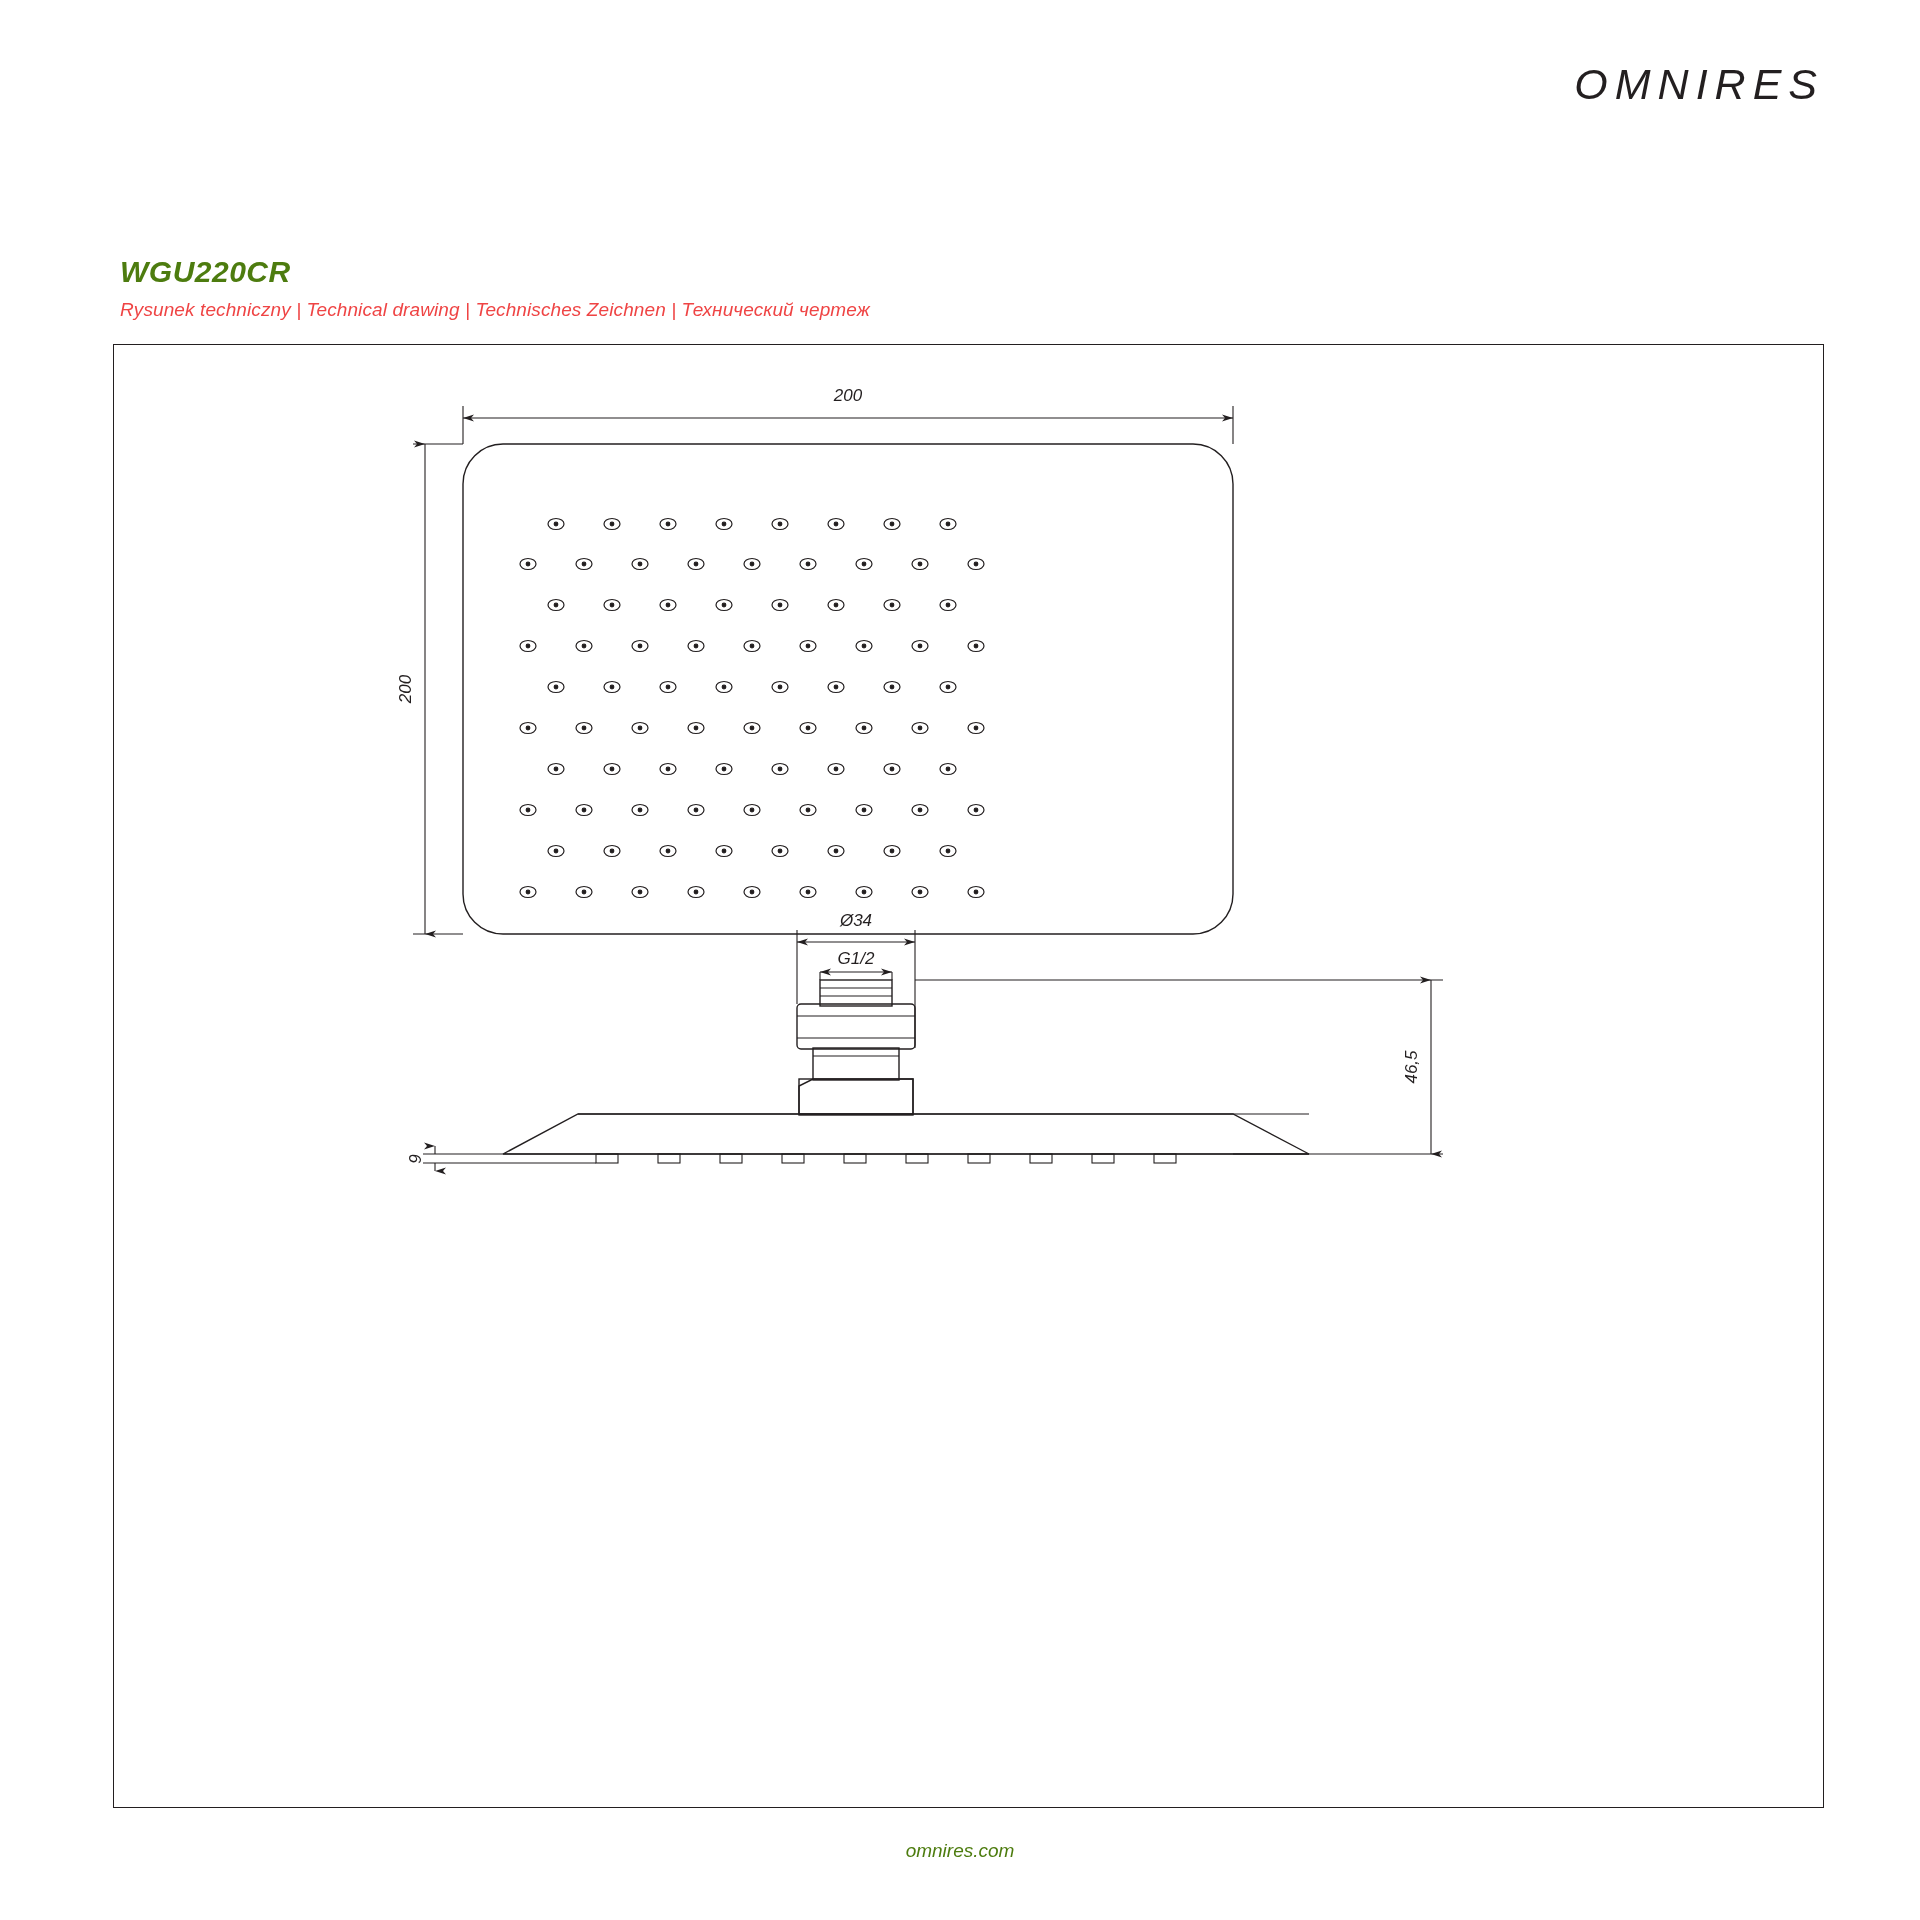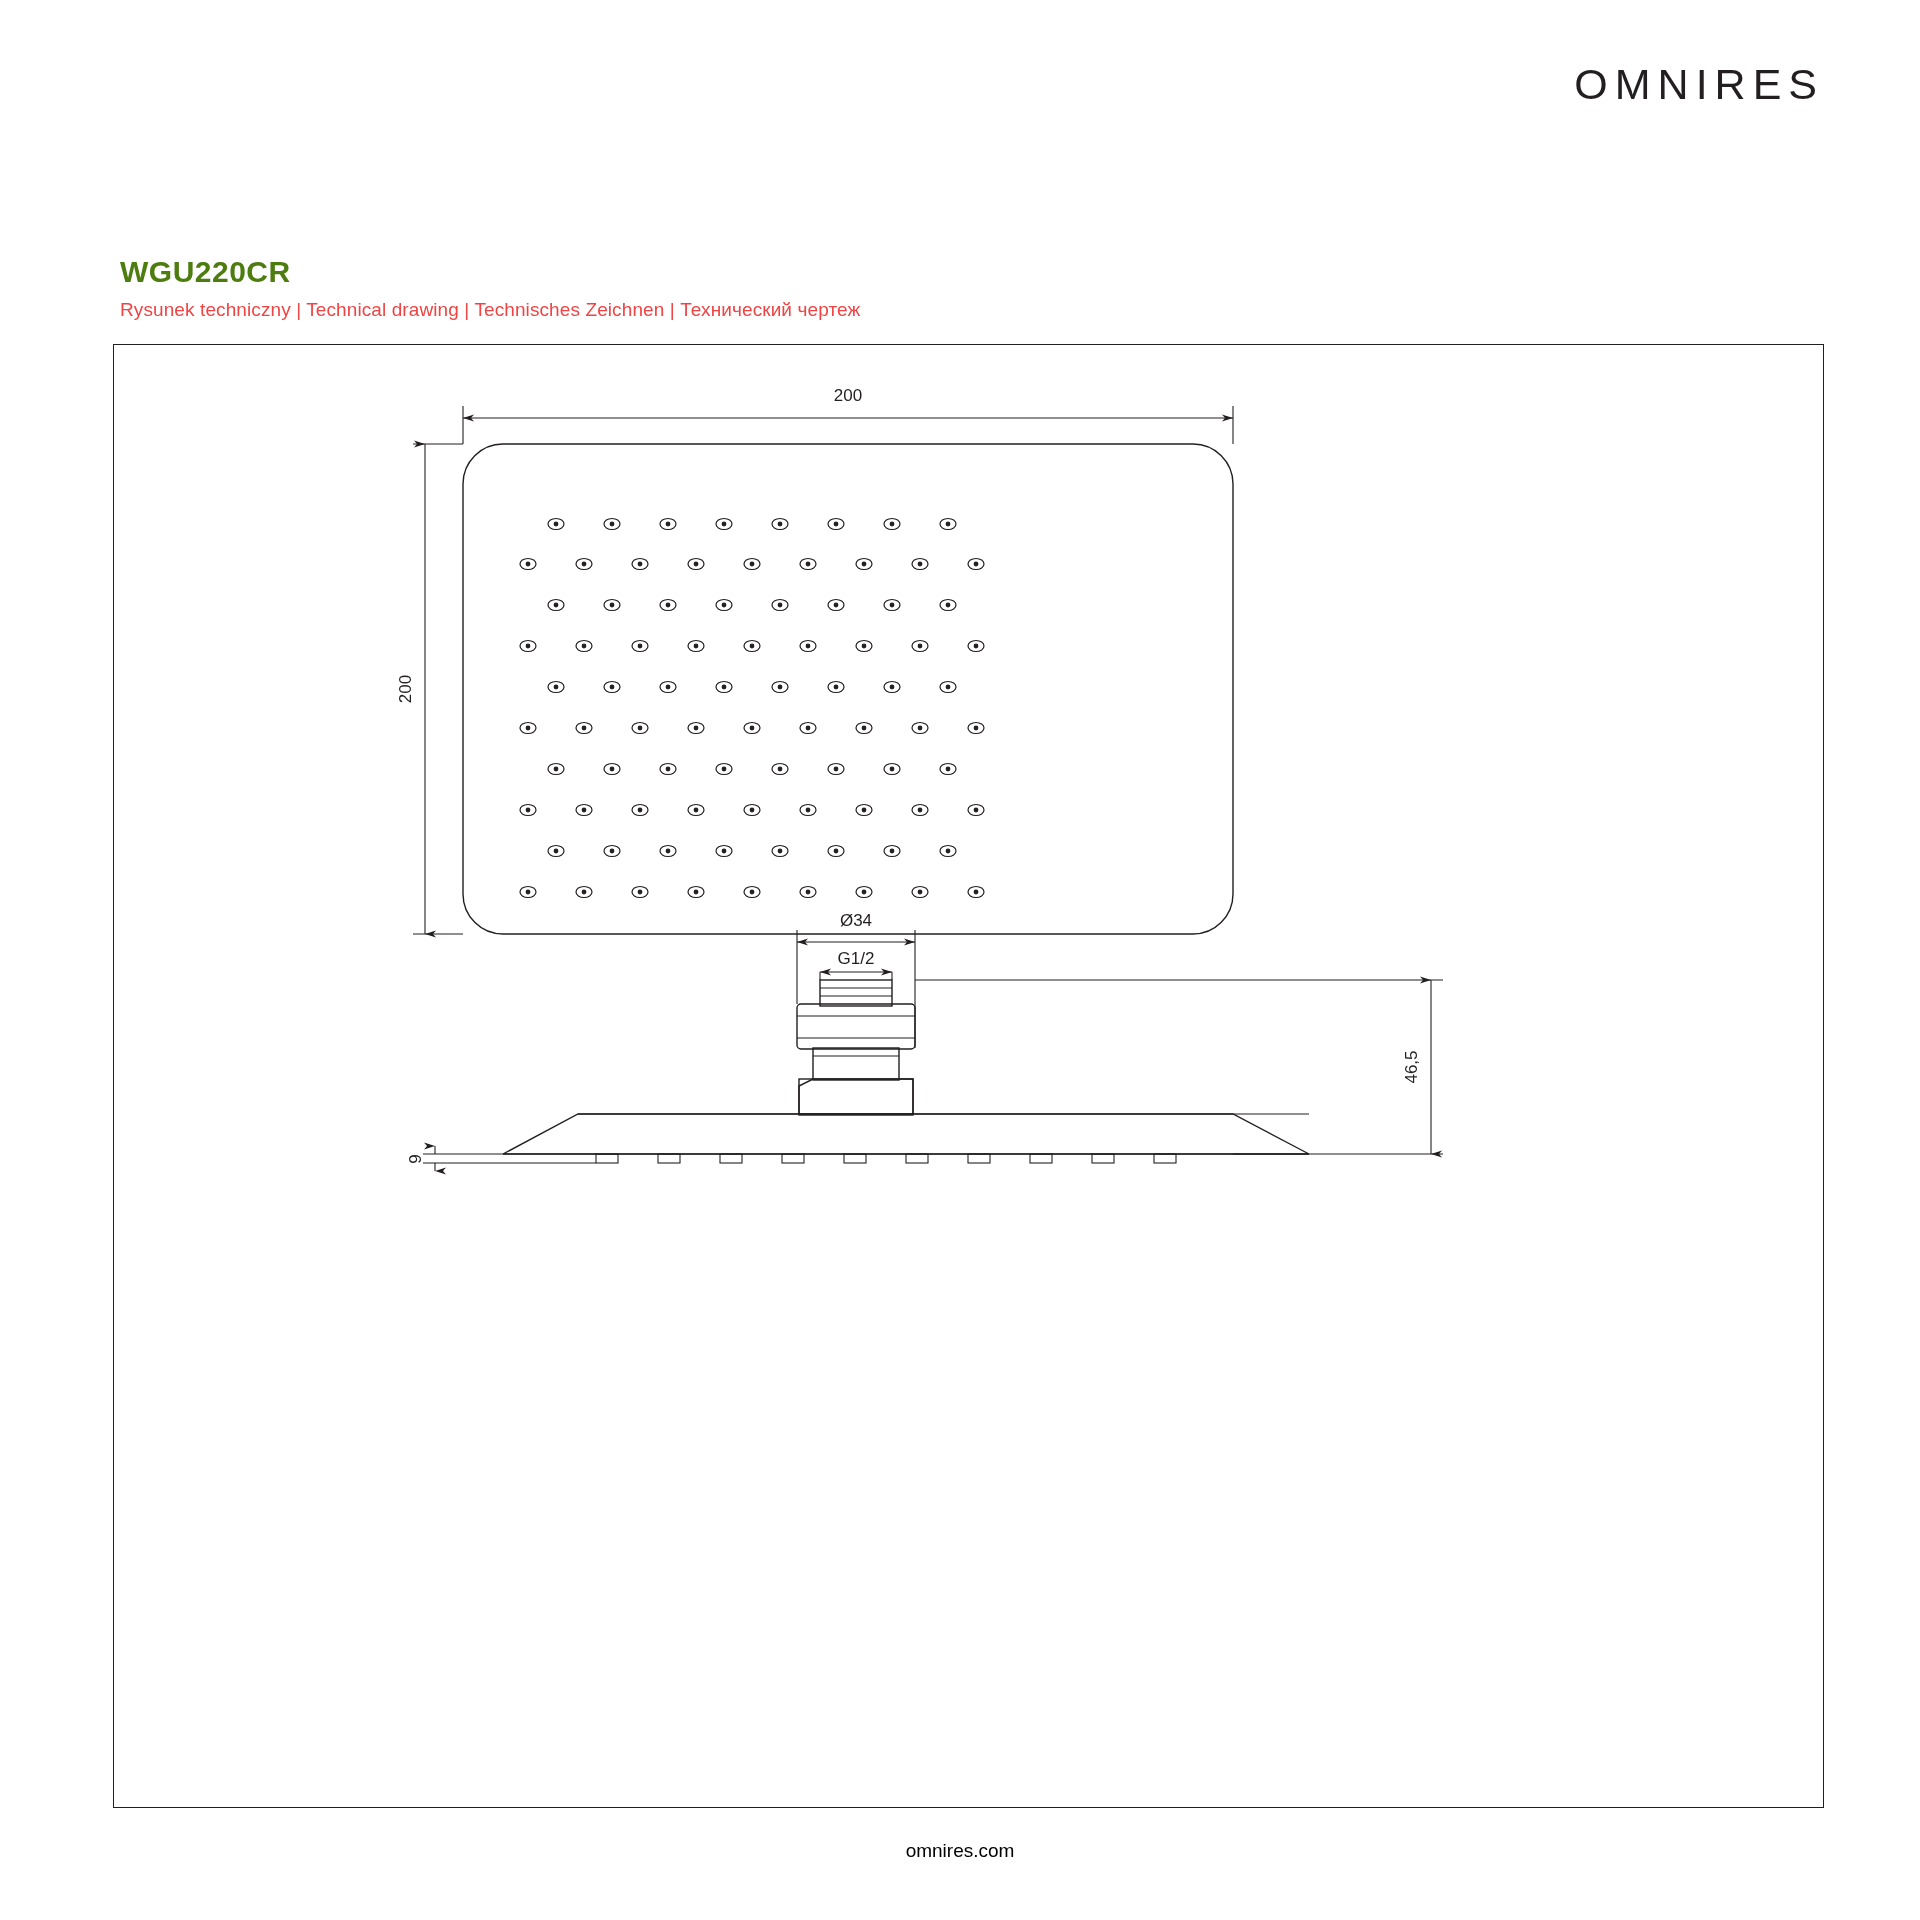--- a/index.html
+++ b/index.html
@@ -11,20 +11,21 @@
     width: 1920px;
     height: 1920px;
     font-family: "Liberation Sans", sans-serif;
     color: #231f20;
     position: relative;
     overflow: hidden;
   }
   .page {
     position: absolute;
     inset: 0;
+    font-style: italic;
   }
   .brand {
     position: absolute;
     top: 60px;
     right: 96px;
     font-family: "Liberation Sans", sans-serif;
     font-size: 43px;
     letter-spacing: 7px;
     font-weight: 400;
     color: #231f20;
@@ -57,21 +58,21 @@
     border: 1.5px solid #231f20;
     box-sizing: border-box;
   }
   .footer {
     position: absolute;
     left: 0;
     right: 0;
     top: 1840px;
     text-align: center;
     font-size: 19px;
-    color: #000000;
+    color: #4d7c0f;
   }
   .drawing {
     position: absolute;
     left: 113px;
     top: 344px;
     width: 1711px;
     height: 1464px;
   }
   svg { display: block; }
   .ln { stroke: #231f20; stroke-width: 1.4; fill: none; }

